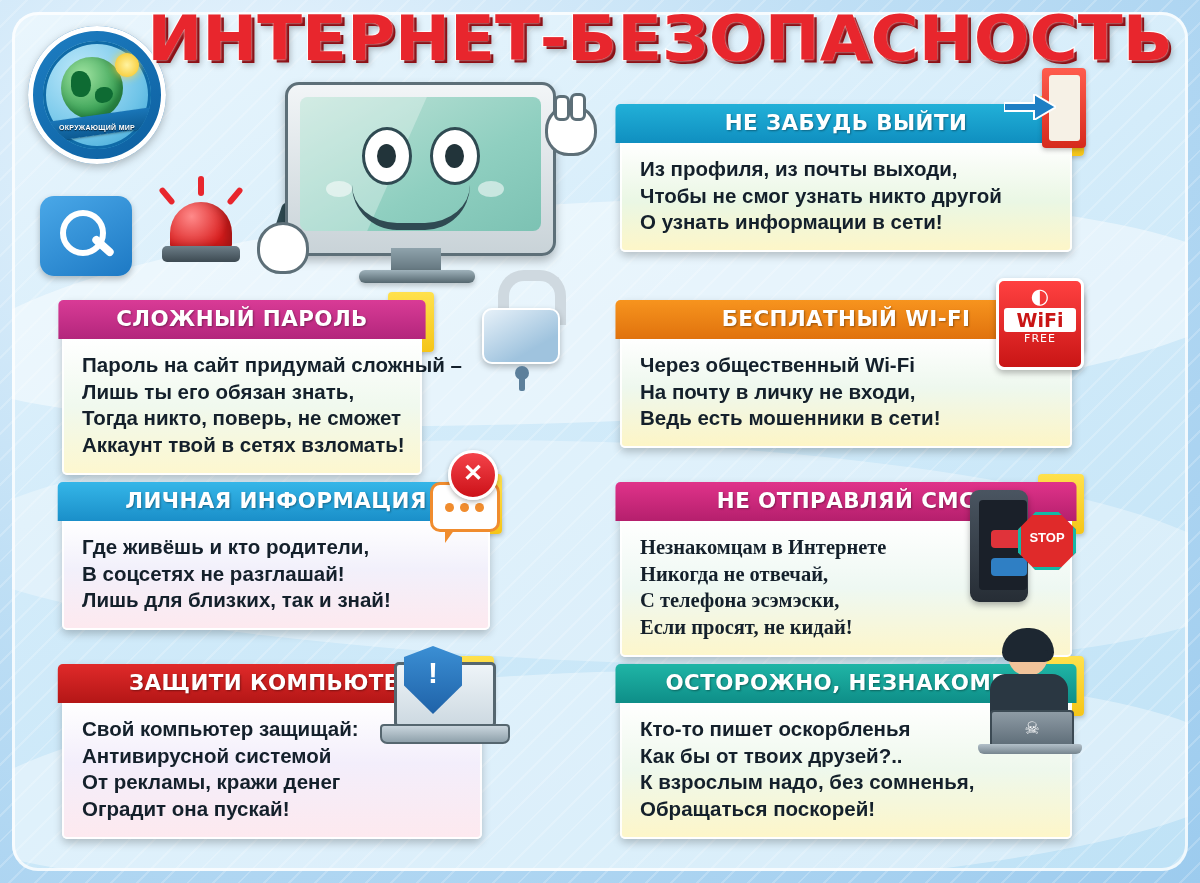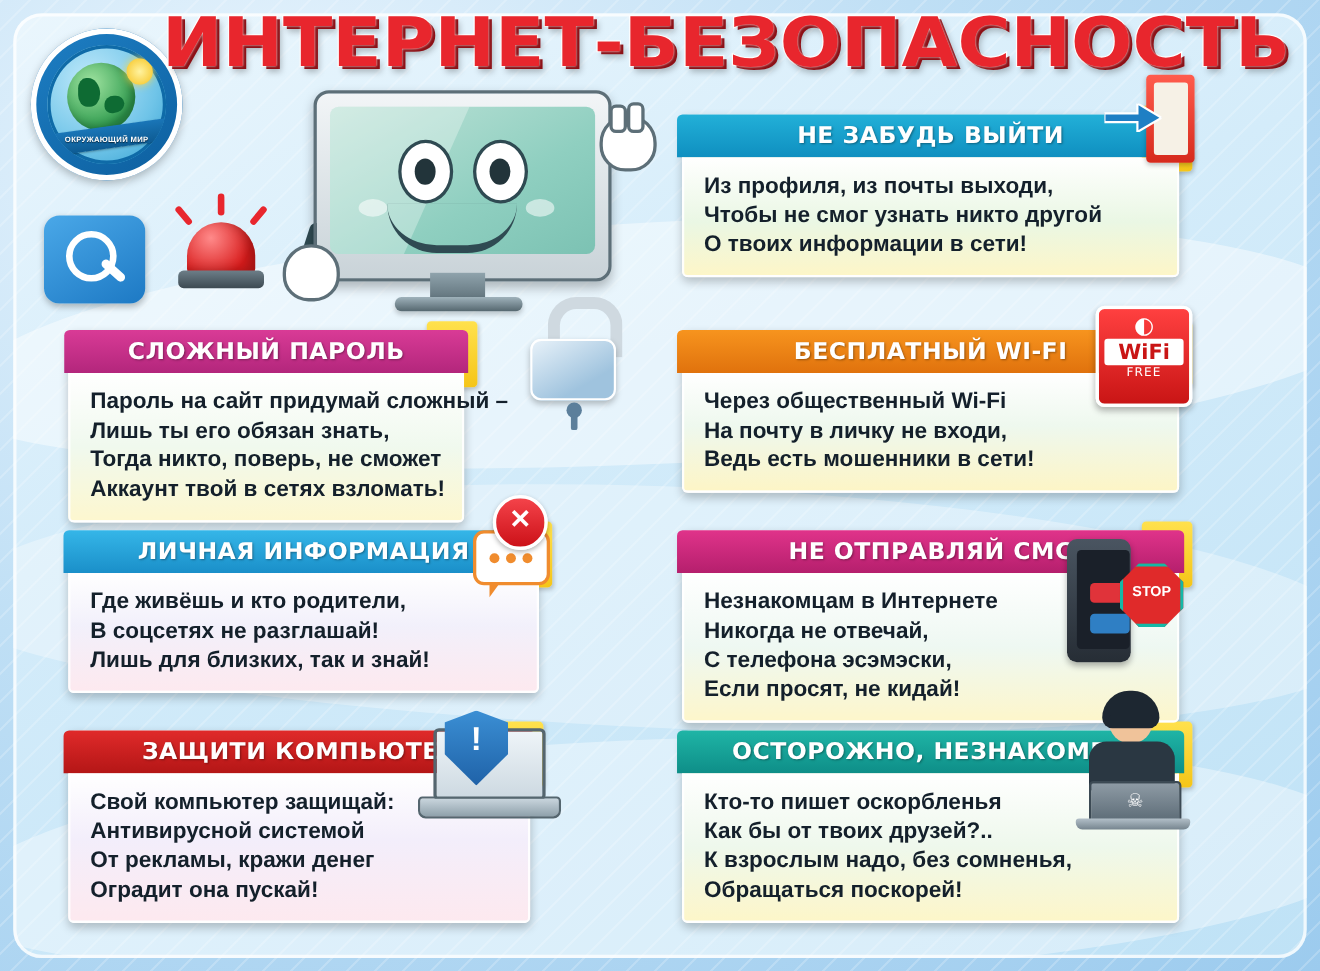--- a/index.html
+++ b/index.html
@@ -411,21 +411,21 @@
   .hd-pass   { background: linear-gradient(#d93b96, #b3267c); }
   .bd-pass   { background: linear-gradient(180deg, #ffffff 0%, #f0f9ee 50%, #fdf7cf 100%); }
 
   .hd-wifi   { background: linear-gradient(#f7941e, #e0720d); }
   .bd-wifi   { background: linear-gradient(180deg, #ffffff 0%, #eef8ee 45%, #fdf5c6 100%); }
 
   .hd-info   { background: linear-gradient(#35b6e8, #1a8fc9); }
   .bd-info   { background: linear-gradient(180deg, #ffffff 0%, #f2f0fb 45%, #fde9ef 100%); }
 
   .hd-sms    { background: linear-gradient(#e0338a, #b51f6d); }
-  .bd-sms    { background: linear-gradient(180deg, #ffffff 0%, #eef8f2 50%, #fdf6cb 100%); }
+  .bd-sms    { background: linear-gradient(180deg, #ffffff 0%, #eef8f2 50%, #fdf6cb 100%); font-family: Liberation Serif, serif; }
 
   .hd-pc     { background: linear-gradient(#e02a2a, #b41616); }
   .bd-pc     { background: linear-gradient(180deg, #ffffff 0%, #f3eefb 45%, #fde9ef 100%); }
 
   .hd-stranger { background: linear-gradient(#1fb5a6, #0e8e88); }
   .bd-stranger { background: linear-gradient(180deg, #ffffff 0%, #eef8ec 50%, #fdf6c9 100%); }
 
   
   .icon-door {
     position: absolute;
@@ -740,21 +740,21 @@
       <div class="keyhole"></div>
     </div>
   </div>
 
   <div class="card" style="left:620px; top:104px; width:452px;">
     <div class="card-tab"></div>
     <div class="card-head hd-exit">НЕ ЗАБУДЬ ВЫЙТИ</div>
     <div class="card-body bd-exit">
       <p>Из профиля, из почты выходи,</p>
       <p>Чтобы не смог узнать никто другой</p>
-      <p>О твоих информации в сети!</p>
+      <p>О узнать информации в сети!</p>
     </div>
     <div class="icon-door">
       <div class="door-rect"></div>
       <div class="door-inner"></div>
       <svg class="door-arrow" viewBox="0 0 52 26">
         <path d="M0 9 h30 v-9 l22 13 -22 13 v-9 H0 z" fill="#1e7fc4" stroke="#ffffff" stroke-width="2"></path>
       </svg>
     </div>
   </div>
 

